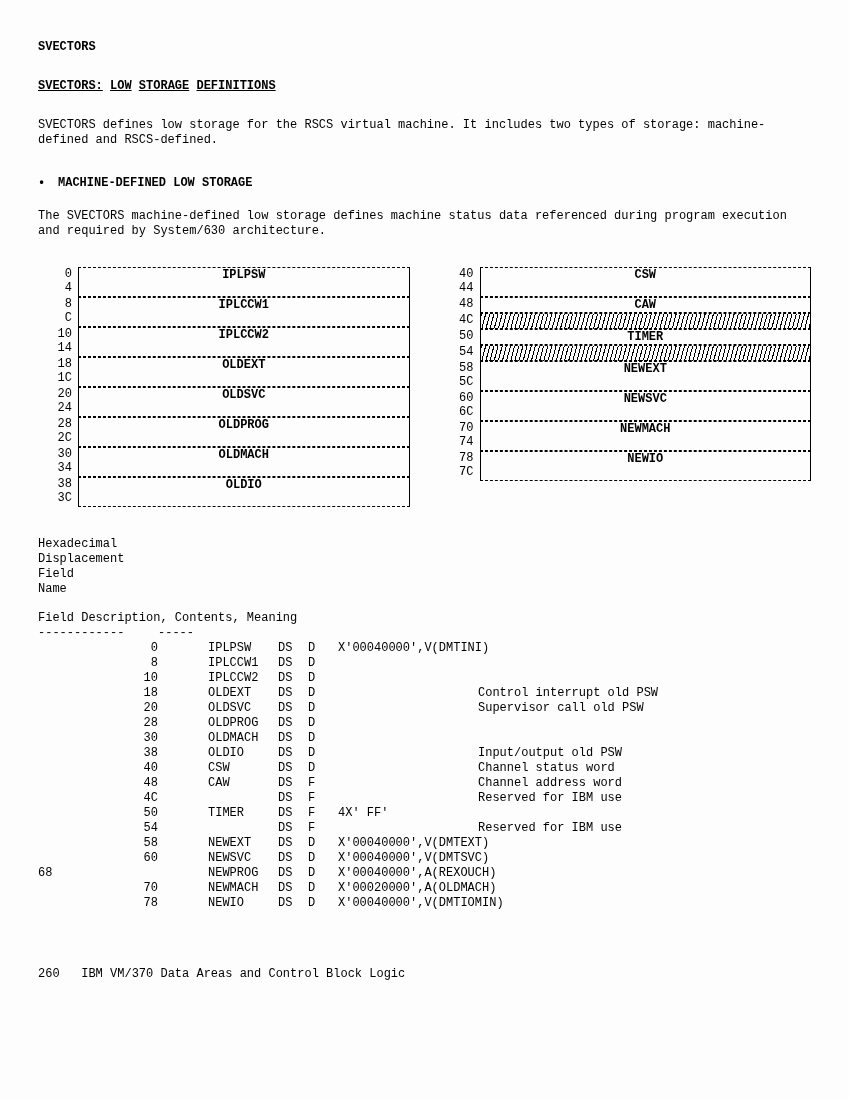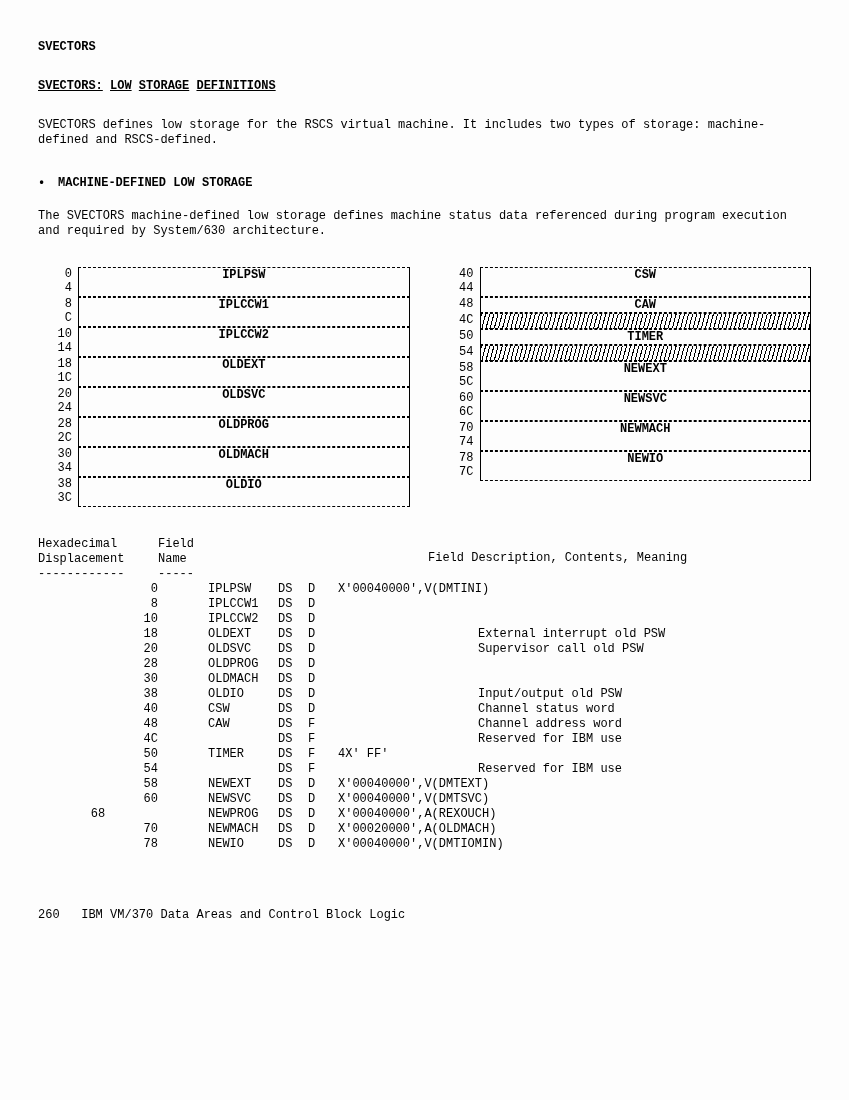--- a/index.html
+++ b/index.html
@@ -47,21 +47,21 @@
     align-items:flex-start;
     justify-content:center;
     font-weight:bold;
     padding-top:0px;
   }
   .cell.hatched {
     background: repeating-linear-gradient(105deg,#000 0,#000 1px,#fff 1px,#fff 4px);
     height:14px;
   }
   .cell.single { height:14px; }
-  .table-head { display:flex; margin-top:18px;}
+  .table-head { display:flex; margin-top:18px;flex-direction:column;}
   .col-a { width:120px; }
   .col-b { width:70px; }
   .col-c { width:30px; }
   .col-d { width:30px; }
   .col-e { width:140px; }
   .col-f { flex:1; }
   .dash-row { letter-spacing:0; }
   .data-row { display:flex; white-space:pre; }
   .footer { margin-top: 56px; }
 </style>
@@ -258,33 +258,33 @@
     <div class="col-f" style="padding-top:14px">Field Description, Contents, Meaning</div>
   </div>
   <div class="data-row dash-row">
     <div class="col-a">------------</div>
     <div class="col-b">-----</div>
   </div>
   <div id="rows">
       <div class="data-row"><div class="col-a" style="text-align: right; padding-right: 50px;">0</div><div class="col-b">IPLPSW</div><div class="col-c">DS</div><div class="col-d">D</div><div class="col-e">X'00040000',V(DMTINI)</div><div class="col-f"></div></div>
       <div class="data-row"><div class="col-a" style="text-align: right; padding-right: 50px;">8</div><div class="col-b">IPLCCW1</div><div class="col-c">DS</div><div class="col-d">D</div><div class="col-e"></div><div class="col-f"></div></div>
       <div class="data-row"><div class="col-a" style="text-align: right; padding-right: 50px;">10</div><div class="col-b">IPLCCW2</div><div class="col-c">DS</div><div class="col-d">D</div><div class="col-e"></div><div class="col-f"></div></div>
-      <div class="data-row"><div class="col-a" style="text-align: right; padding-right: 50px;">18</div><div class="col-b">OLDEXT</div><div class="col-c">DS</div><div class="col-d">D</div><div class="col-e"></div><div class="col-f">External interrupt old PSW</div></div>
+      <div class="data-row"><div class="col-a" style="text-align: right; padding-right: 50px;">18</div><div class="col-b">OLDEXT</div><div class="col-c">DS</div><div class="col-d">D</div><div class="col-e"></div><div class="col-f">Control interrupt old PSW</div></div>
       <div class="data-row"><div class="col-a" style="text-align: right; padding-right: 50px;">20</div><div class="col-b">OLDSVC</div><div class="col-c">DS</div><div class="col-d">D</div><div class="col-e"></div><div class="col-f">Supervisor call old PSW</div></div>
       <div class="data-row"><div class="col-a" style="text-align: right; padding-right: 50px;">28</div><div class="col-b">OLDPROG</div><div class="col-c">DS</div><div class="col-d">D</div><div class="col-e"></div></div>
       <div class="data-row"><div class="col-a" style="text-align: right; padding-right: 50px;">30</div><div class="col-b">OLDMACH</div><div class="col-c">DS</div><div class="col-d">D</div><div class="col-e"></div></div>
       <div class="data-row"><div class="col-a" style="text-align: right; padding-right: 50px;">38</div><div class="col-b">OLDIO</div><div class="col-c">DS</div><div class="col-d">D</div><div class="col-e"></div><div class="col-f">Input/output old PSW</div></div>
       <div class="data-row"><div class="col-a" style="text-align: right; padding-right: 50px;">40</div><div class="col-b">CSW</div><div class="col-c">DS</div><div class="col-d">D</div><div class="col-e"></div><div class="col-f">Channel status word</div></div>
       <div class="data-row"><div class="col-a" style="text-align: right; padding-right: 50px;">48</div><div class="col-b">CAW</div><div class="col-c">DS</div><div class="col-d">F</div><div class="col-e"></div><div class="col-f">Channel address word</div></div>
       <div class="data-row"><div class="col-a" style="text-align: right; padding-right: 50px;">4C</div><div class="col-b"></div><div class="col-c">DS</div><div class="col-d">F</div><div class="col-e"></div><div class="col-f">Reserved for IBM use</div></div>
       <div class="data-row"><div class="col-a" style="text-align: right; padding-right: 50px;">50</div><div class="col-b">TIMER</div><div class="col-c">DS</div><div class="col-d">F</div><div class="col-e">4X' FF'</div></div>
       <div class="data-row"><div class="col-a" style="text-align: right; padding-right: 50px;">54</div><div class="col-b"></div><div class="col-c">DS</div><div class="col-d">F</div><div class="col-e"></div><div class="col-f">Reserved for IBM use</div></div>
       <div class="data-row"><div class="col-a" style="text-align: right; padding-right: 50px;">58</div><div class="col-b">NEWEXT</div><div class="col-c">DS</div><div class="col-d">D</div><div class="col-e">X'00040000',V(DMTEXT)</div><div class="col-f"></div></div>
       <div class="data-row"><div class="col-a" style="text-align: right; padding-right: 50px;">60</div><div class="col-b">NEWSVC</div><div class="col-c">DS</div><div class="col-d">D</div><div class="col-e">X'00040000',V(DMTSVC)</div><div class="col-f"></div></div>
-      <div class="data-row"><div class="col-a" style="text-align: center; padding-right: 50px;">68</div><div class="col-b">NEWPROG</div><div class="col-c">DS</div><div class="col-d">D</div><div class="col-e">X'00040000',A(REXOUCH)</div><div class="col-f"></div></div>
+      <div class="data-row"><div class="col-a" style="text-align: left; padding-right: 50px;">68</div><div class="col-b">NEWPROG</div><div class="col-c">DS</div><div class="col-d">D</div><div class="col-e">X'00040000',A(REXOUCH)</div><div class="col-f"></div></div>
       <div class="data-row"><div class="col-a" style="text-align: right; padding-right: 50px;">70</div><div class="col-b">NEWMACH</div><div class="col-c">DS</div><div class="col-d">D</div><div class="col-e">X'00020000',A(OLDMACH)</div><div class="col-f"></div></div>
       <div class="data-row"><div class="col-a" style="text-align: right; padding-right: 50px;">78</div><div class="col-b">NEWIO</div><div class="col-c">DS</div><div class="col-d">D</div><div class="col-e">X'00040000',V(DMTIOMIN)</div><div class="col-f"></div></div>
     </div>
 </div>
 
 <div class="footer">
   <span>260</span>&nbsp;&nbsp;
   <span>IBM VM/370 Data Areas and Control Block Logic</span>
 </div>
 

